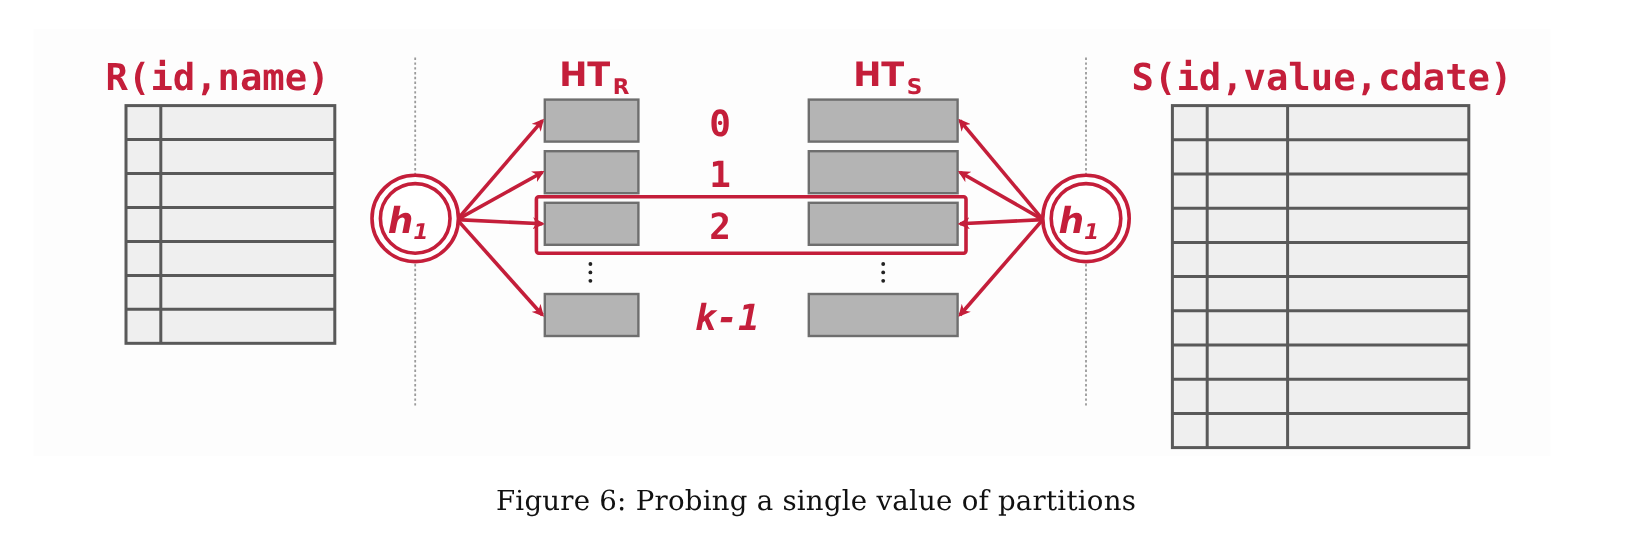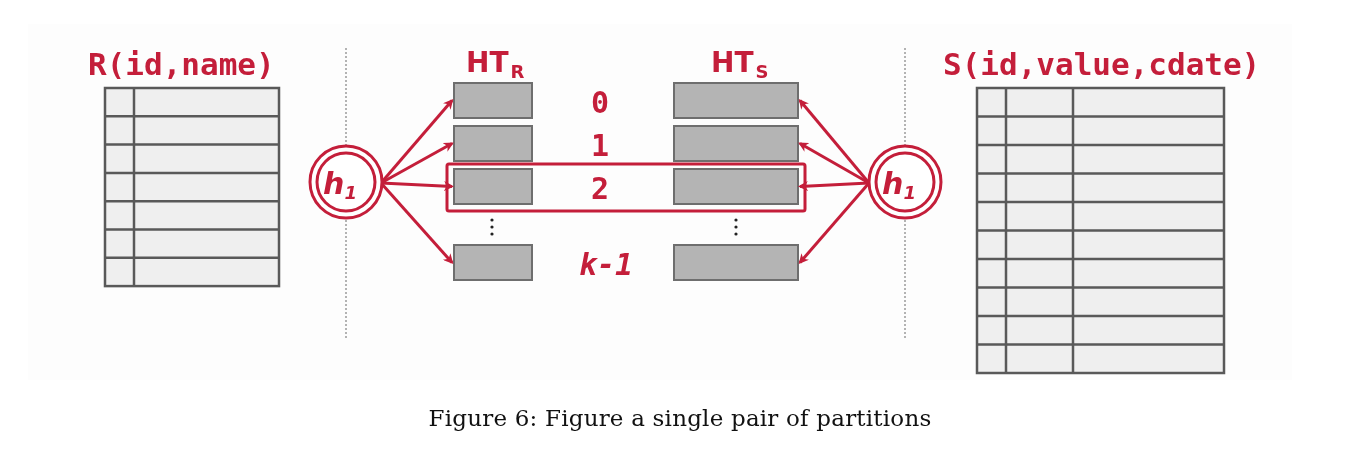--- a/index.html
+++ b/index.html
@@ -167,13 +167,13 @@
 
   <g>
     <circle cx="905" cy="182" r="36" fill="#ffffff" stroke="#c41e3a" stroke-width="3"></circle>
     <circle cx="905" cy="182" r="29" fill="#ffffff" stroke="#c41e3a" stroke-width="3"></circle>
     <text class="hash-label" x="899" y="194" font-size="30" text-anchor="middle">
       <tspan>h</tspan><tspan font-size="18" dy="5">1</tspan>
     </text>
   </g>
 </svg>
 
-<div id="caption">Figure 6: Figure a single pair of partitions</div>
+<div id="caption">Figure 6: Probing a single value of partitions</div>
 
 </body></html>

